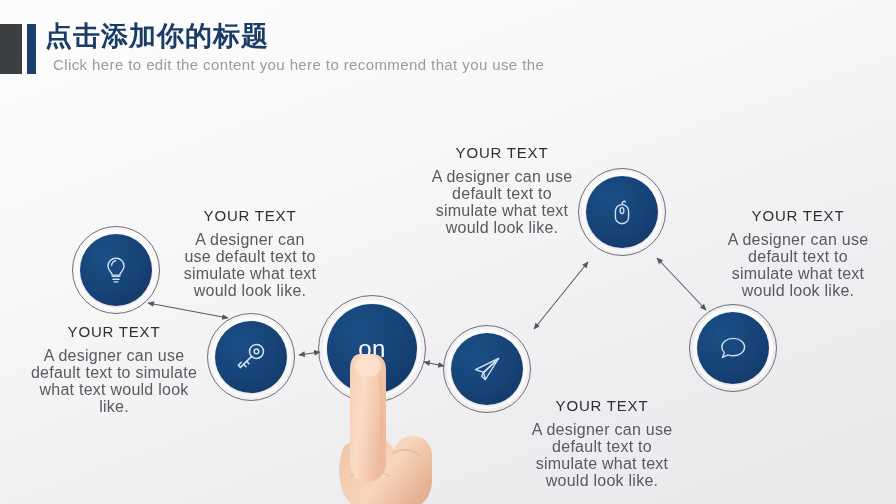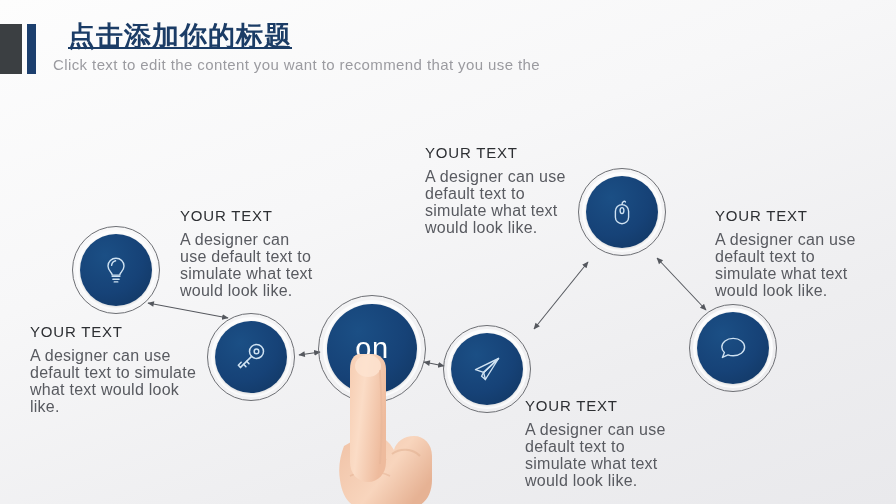--- a/index.html
+++ b/index.html
@@ -36,29 +36,28 @@
   .accent-bar-thin {
     position: absolute;
     left: 27px;
     top: 6px;
     width: 9px;
     height: 50px;
     background: #1c3f6e;
   }
   #title-text {
     position: absolute;
-    left: 68px;
+    left: 45px;
     top: 0px;
     font-size: 27px;
     font-weight: bold;
     color: #1b3c66;
     letter-spacing: 1px;
     line-height: 36px;
     white-space: nowrap;
-    text-decoration: underline;
   }
   #subtitle-text {
     position: absolute;
     left: 53px;
     top: 36px;
     font-size: 15px;
     color: #9b9ba0;
     letter-spacing: 0.4px;
     line-height: 22px;
     white-space: nowrap;
@@ -122,21 +121,21 @@
     height: 108px;
   }
   #node-center .halo {
     left: 5px; top: 5px; width: 98px; height: 98px;
   }
   #node-center .disc {
     left: 9px; top: 9px; width: 90px; height: 90px;
   }
   #on-label {
     color: #ffffff;
-    font-size: 29px;
+    font-size: 24px;
     line-height: 35px;
     letter-spacing: 0.5px;
     font-family: "Liberation Sans", sans-serif;
     position: relative;
     top: -1px;
   }
 
   
   .node-sat { width: 88px; height: 88px; }
   .node-sat .halo { left: 4px; top: 4px; width: 80px; height: 80px; }
@@ -156,21 +155,21 @@
     letter-spacing: 0.8px;
     line-height: 20px;
     margin-bottom: 5px;
   }
   .tb-body {
     font-size: 16px;
     color: #585a60;
     line-height: 17px;
     letter-spacing: 0.25px;
   }
-  .ta-center { text-align: left; }
+  .ta-center { text-align: center; }
 
   #tb-left   { left: 30px;  top: 322px; width: 168px; }
   #tb-bulb   { left: 180px; top: 206px; width: 140px; }
   #tb-mouse  { left: 425px; top: 143px; width: 154px; }
   #tb-plane  { left: 525px; top: 396px; width: 154px; }
   #tb-chat   { left: 715px; top: 206px; width: 166px; }
 
   
   #hand {
     position: absolute;
@@ -183,21 +182,21 @@
 </style>
 </head>
 <body>
 
 <div id="slide">
 
   <div id="header">
     <div class="accent-bar-thick"></div>
     <div class="accent-bar-thin"></div>
     <div id="title-text">点击添加你的标题</div>
-    <div id="subtitle-text">Click text to edit the content you want to recommend that you use the</div>
+    <div id="subtitle-text">Click here to edit the content you here to recommend that you use the</div>
   </div>
 
   <div id="diagram">
 
     <svg id="connectors" viewBox="0 0 896 504" xmlns="http://www.w3.org/2000/svg">
       <defs>
         <marker id="ah" markerWidth="7" markerHeight="7" refX="5.6" refY="3" orient="auto" markerUnits="strokeWidth">
           <path d="M0,0.3 L6.2,3 L0,5.7 z" fill="#55585e"></path>
         </marker>
         <marker id="ah2" markerWidth="7" markerHeight="7" refX="0.6" refY="3" orient="auto" markerUnits="strokeWidth">

